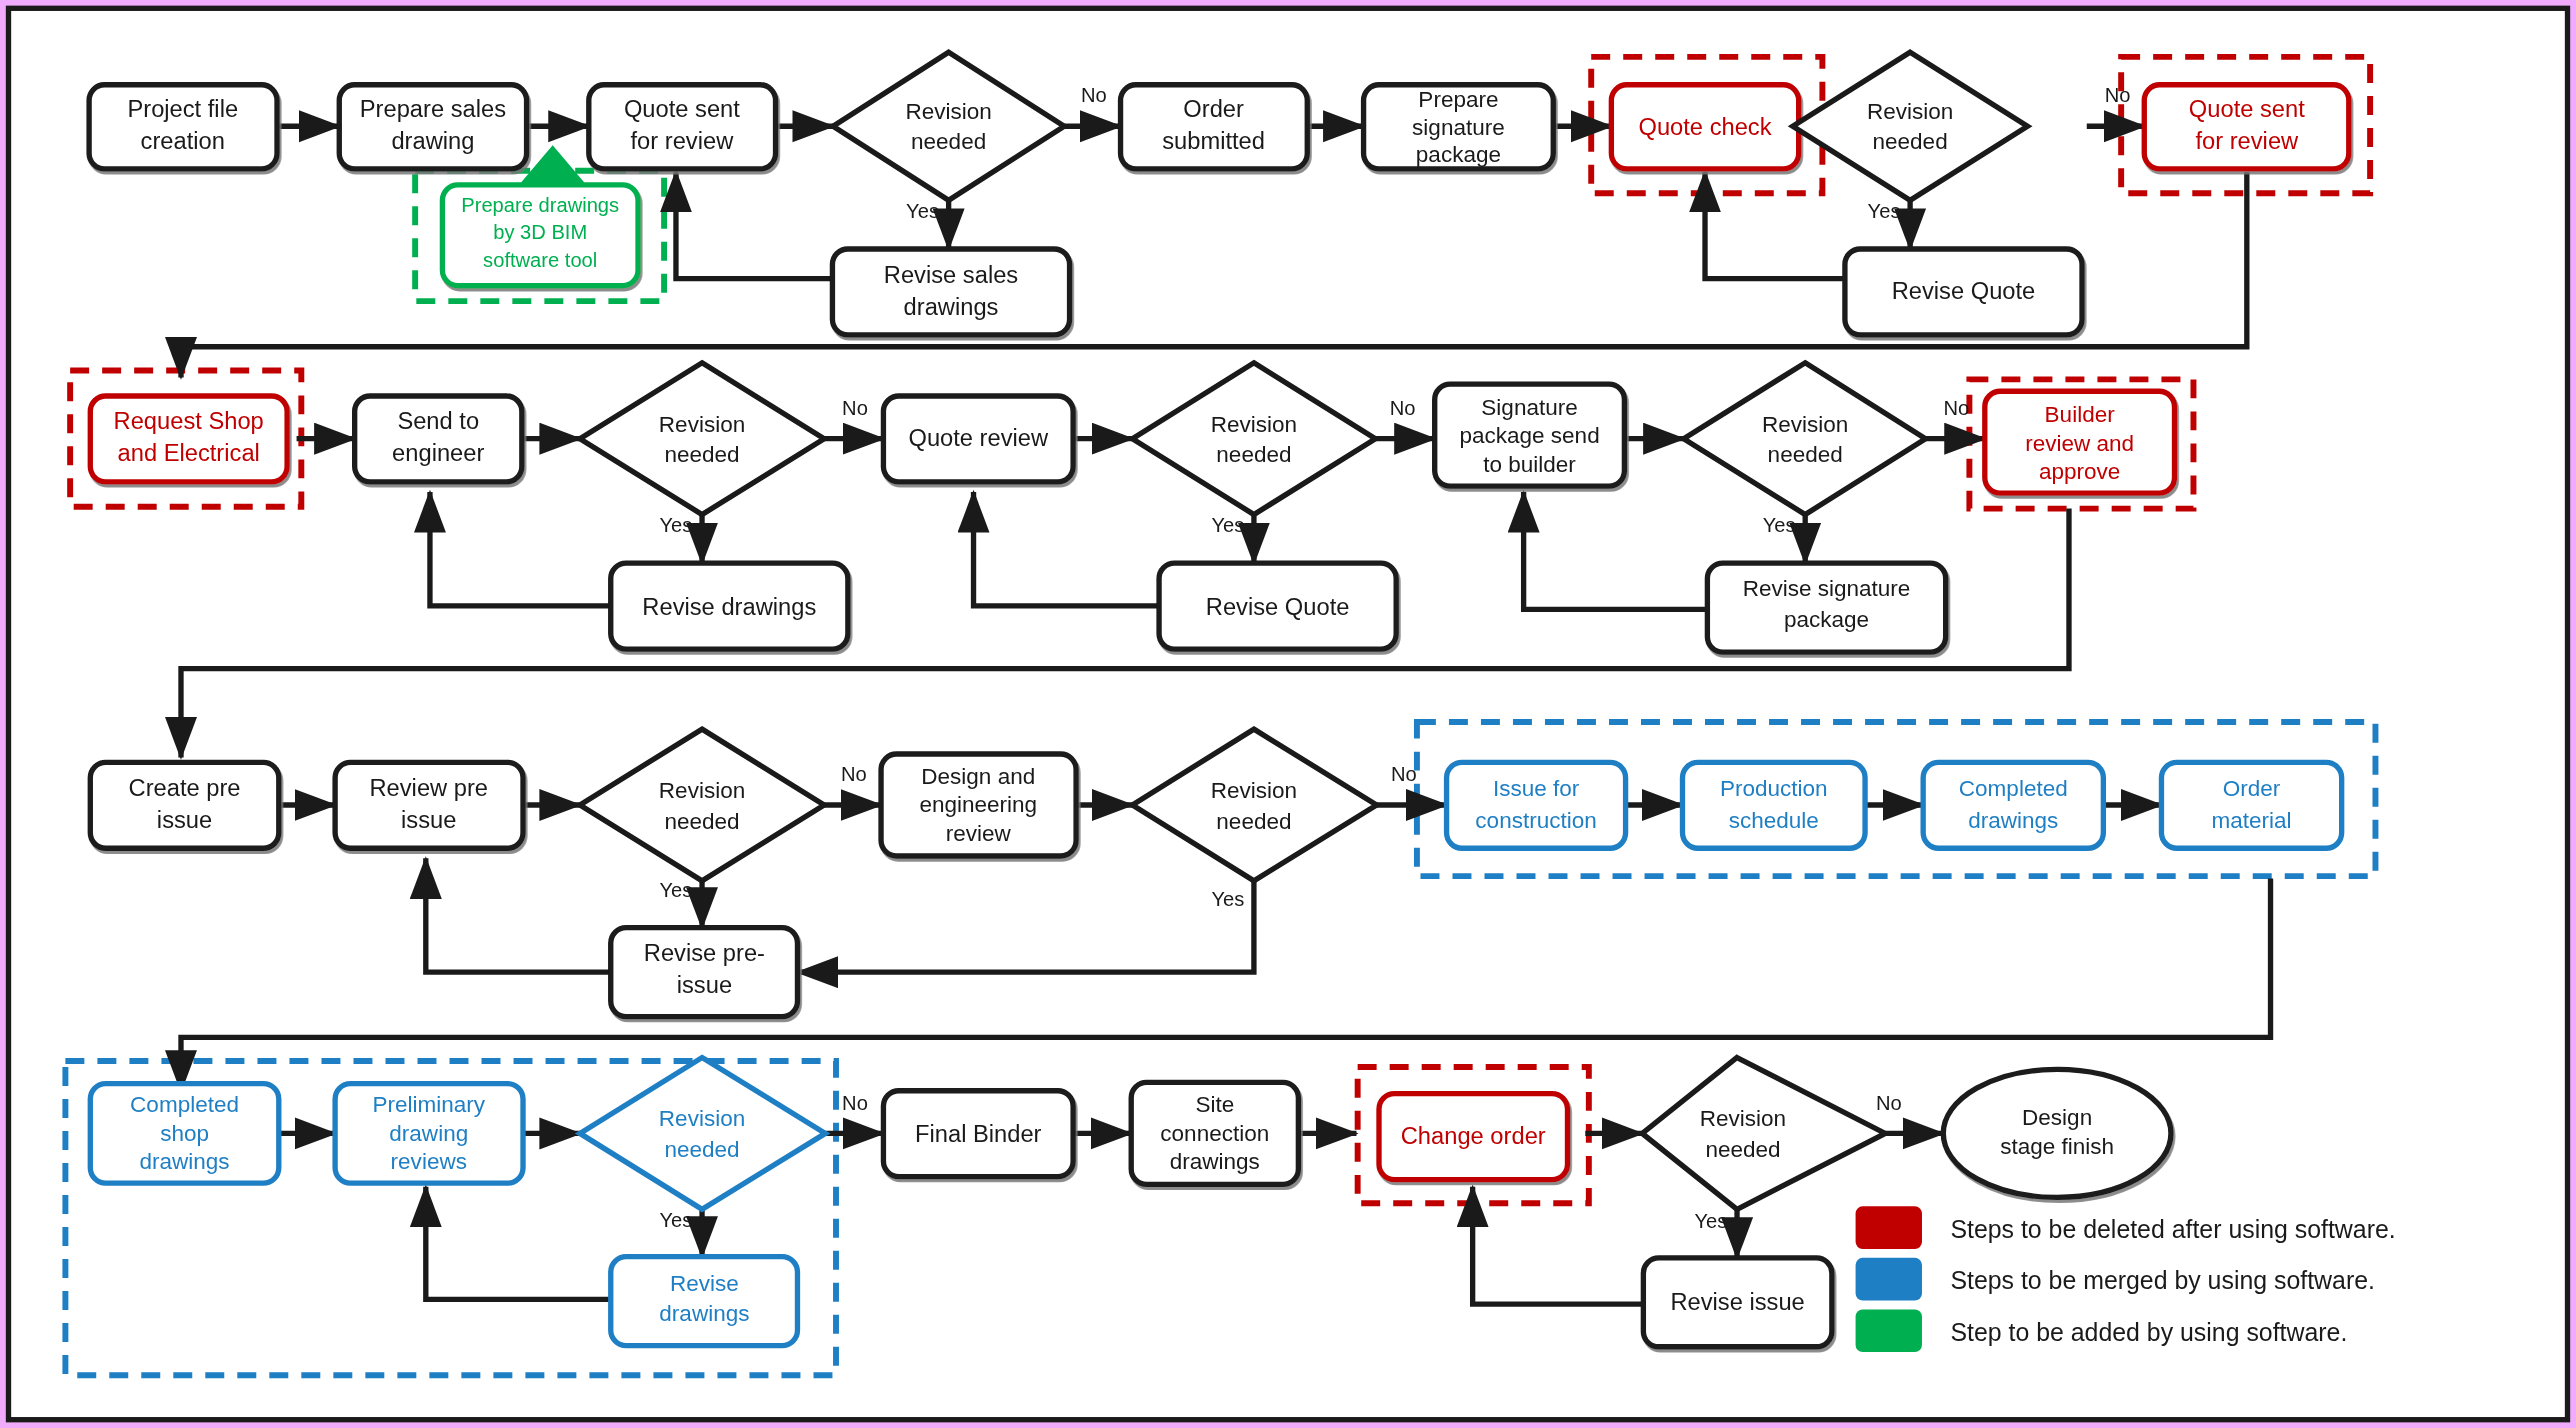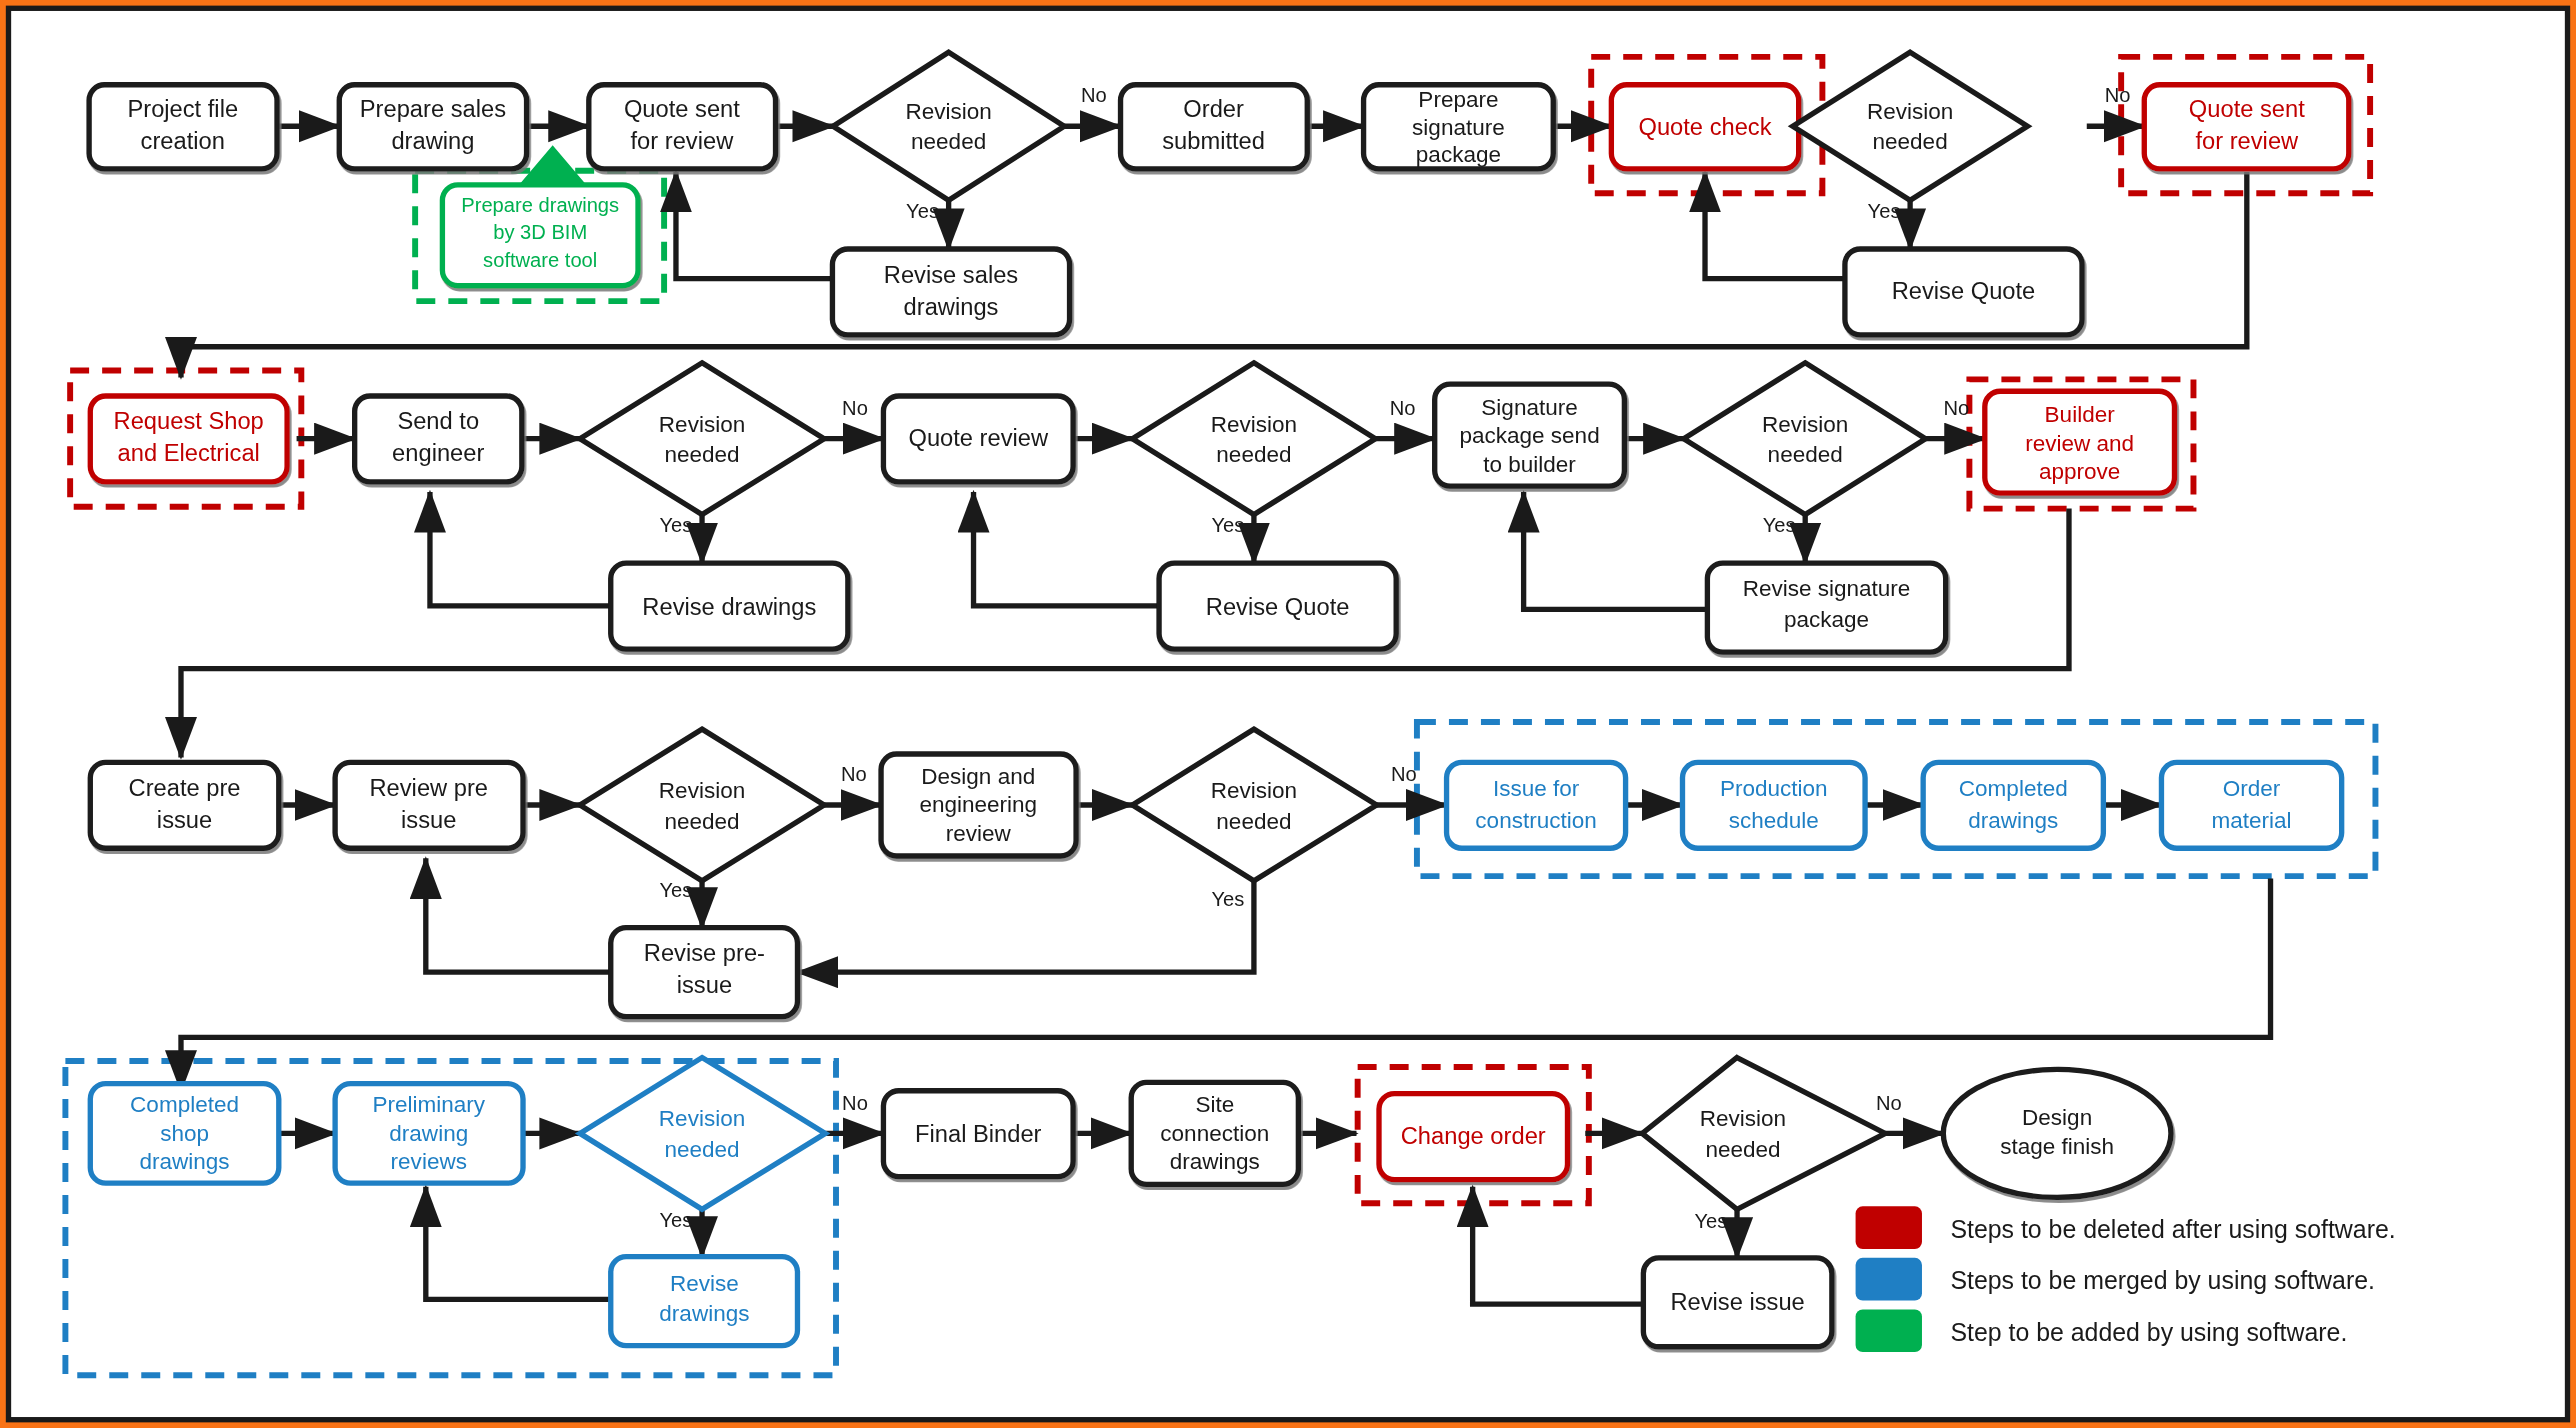--- a/index.html
+++ b/index.html
@@ -1,16 +1,16 @@
 <!DOCTYPE html>
 <html style="font-size:9.5px"><head>
 <meta charset="utf-8">
 <style>
   html,body{margin:0;padding:0;background:#ffffff;}
-  #stage{position:relative;width:2576px;height:1428px;background:#f97316;
+  #stage{position:relative;width:2576px;height:1428px;background:#f0abfc;
          font-family:"Liberation Sans", sans-serif;}
   svg{display:block;}
   .nd-text{font-family:"Liberation Sans", sans-serif;fill:#1a1a1a;}
 </style>
 </head>
 <body>
 
 <div id="stage">
 <svg width="2576" height="1428" viewBox="0 0 4345 2409" xmlns="http://www.w3.org/2000/svg">
   <defs>

